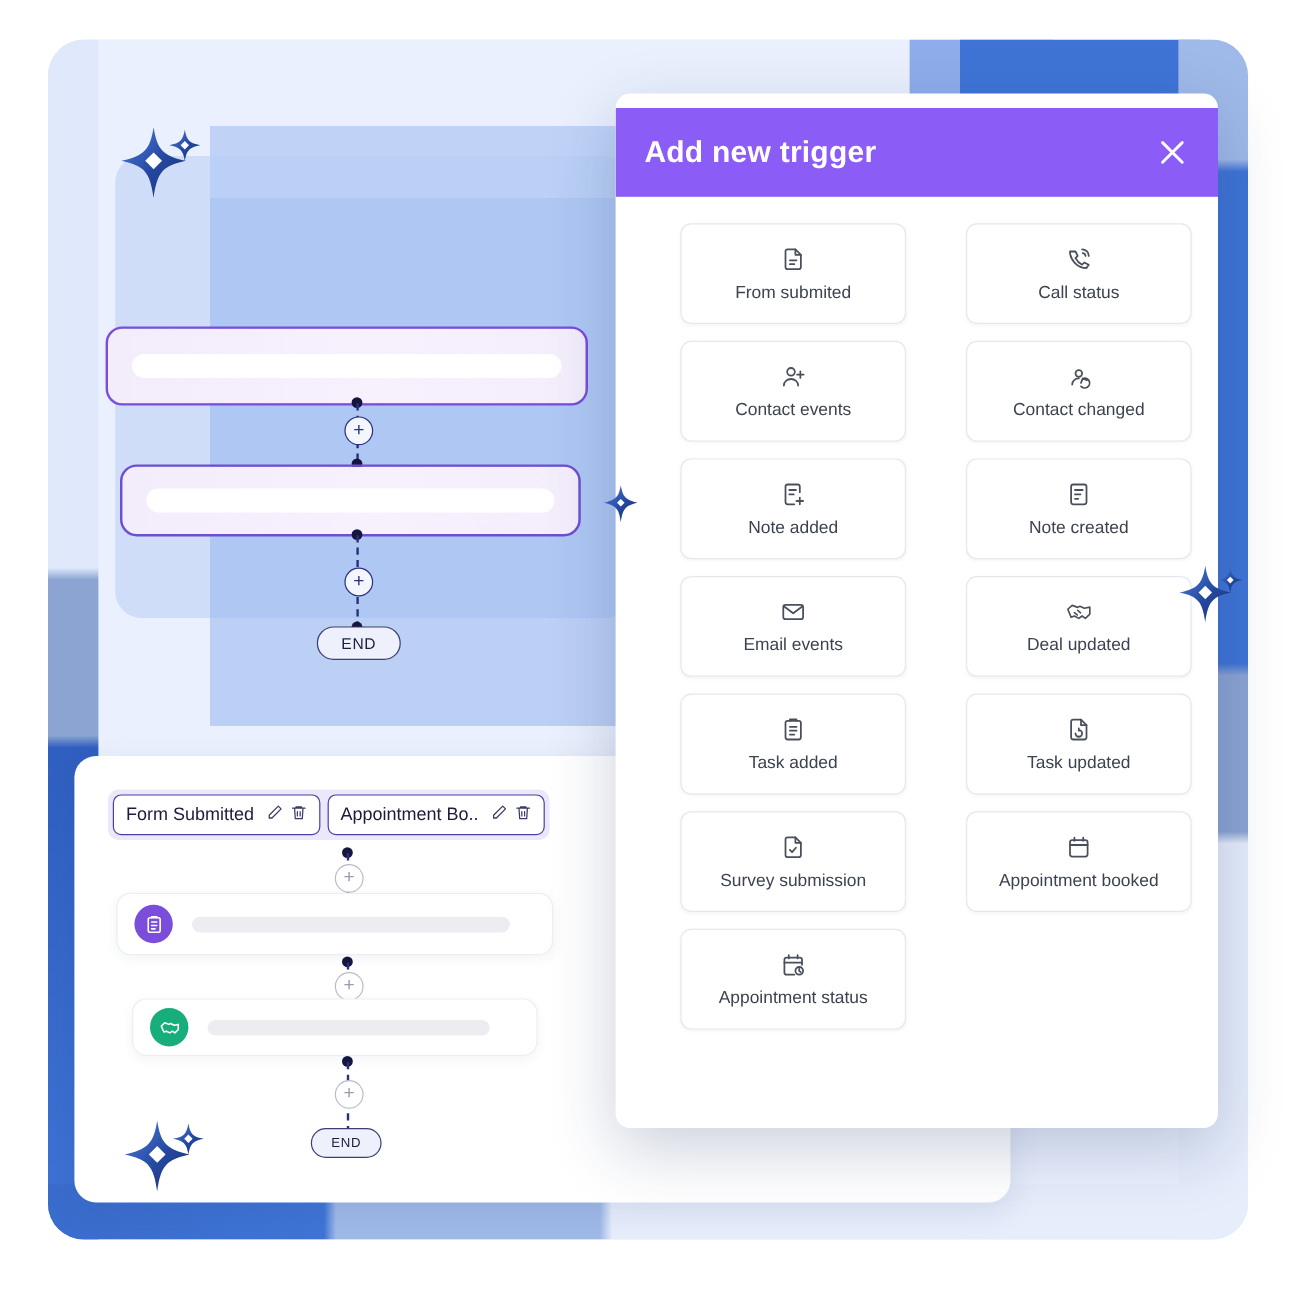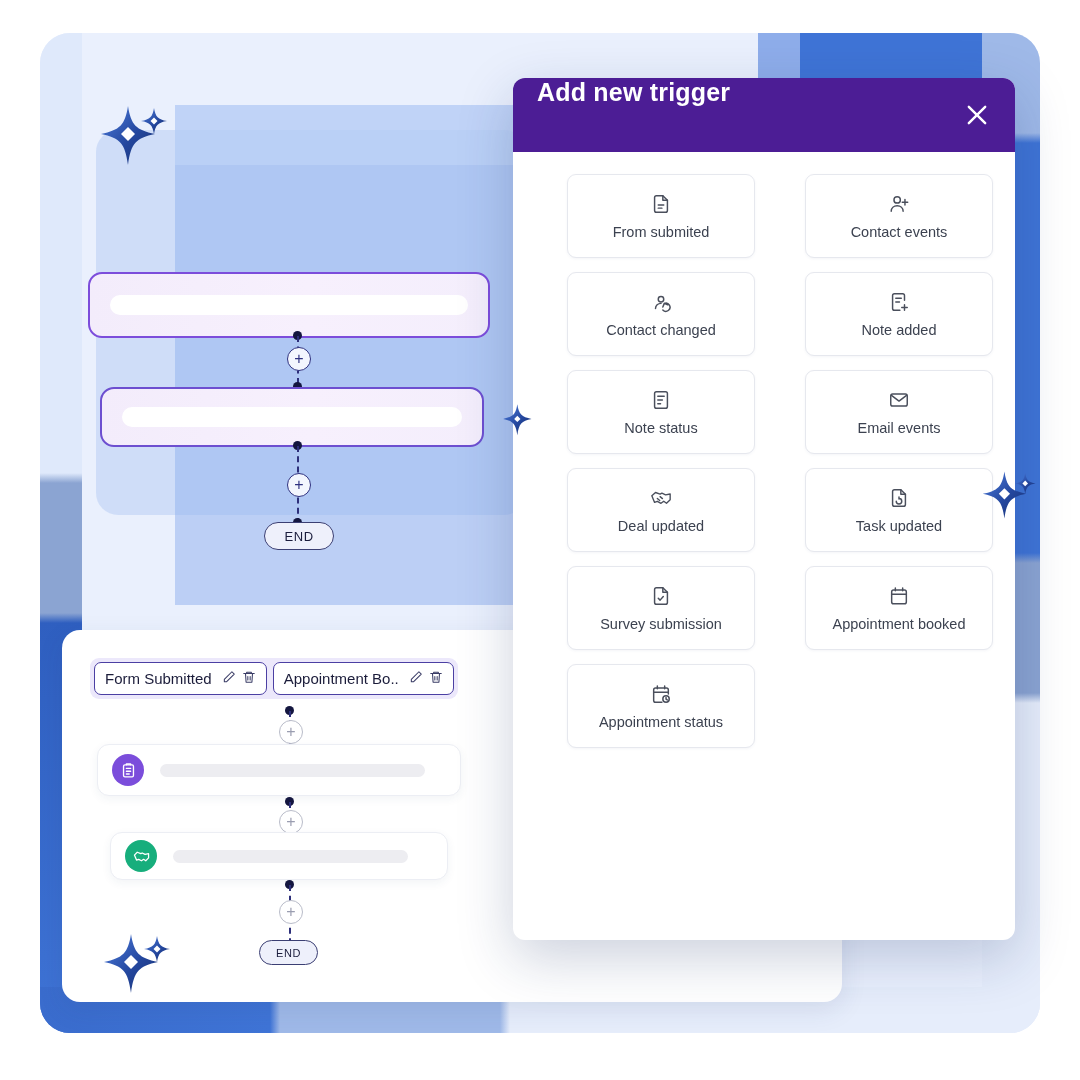--- a/index.html
+++ b/index.html
@@ -101,22 +101,22 @@
   }
   .step-bar{height:13px;border-radius:7px;background:#ededf1;margin-left:16px;}
 
   
   .modal{
     position:absolute;left:513px;top:78px;width:502px;height:862px;
     background:#fff;border-radius:12px;overflow:hidden;
     box-shadow:0 18px 55px rgba(25,45,100,.22);
   }
   .modal-header{
-    height:74px;background:#4c1d95;display:flex;
-    justify-content:space-between;padding:0 24px;
+    height:74px;background:#8b5cf6;display:flex;align-items:center;
+    justify-content:space-between;padding:0 24px;margin-top:12px;
   }
   .modal-title{color:#fff;font-size:25px;font-weight:bold;letter-spacing:.2px;}
   .modal-close{color:#fff;cursor:pointer;display:flex;align-items:center;}
   .modal-body{
     padding:22px 22px 24px 22px;display:grid;grid-template-columns:1fr 1fr;
     gap:14px 18px;
   }
   .tile{
     height:82px;border:1px solid #e6e8ee;border-radius:9px;background:#fff;
     display:flex;flex-direction:column;align-items:center;justify-content:center;gap:9px;
@@ -251,20 +251,29 @@
         <span class="tile-icon">
           <svg width="22" height="22" viewBox="0 0 24 24" fill="none" stroke="currentColor" stroke-width="1.6" stroke-linecap="round" stroke-linejoin="round">
               <path d="M14 3H7a2 2 0 0 0-2 2v14a2 2 0 0 0 2 2h10a2 2 0 0 0 2-2V8z"></path>
               <path d="M14 3v5h5M9 13h6M9 16.5h4"></path>
             </svg>
         </span>
         <span class="tile-label">From submited</span>
       </div>
 
 
+      <div class="tile">
+        <span class="tile-icon">
+          <svg width="22" height="22" viewBox="0 0 24 24" fill="none" stroke="currentColor" stroke-width="1.6" stroke-linecap="round" stroke-linejoin="round">
+              <path d="M4 5c0 8 7 15 15 15l2-3-4-2-2 2a14 14 0 0 1-6-6l2-2-2-4z"></path>
+              <path d="M15 3a6 6 0 0 1 6 6M15.5 6.5a2.8 2.8 0 0 1 2.6 2.6"></path>
+            </svg>
+        </span>
+        <span class="tile-label">Call status</span>
+      </div>
 
       <div class="tile">
         <span class="tile-icon">
           <svg width="22" height="22" viewBox="0 0 24 24" fill="none" stroke="currentColor" stroke-width="1.6" stroke-linecap="round" stroke-linejoin="round">
               <circle cx="10" cy="7.5" r="3.5"></circle>
               <path d="M3.5 20c0-3.6 2.9-6 6.5-6s6.5 2.4 6.5 6"></path>
               <path d="M18.5 7v6M15.5 10h6"></path>
             </svg>
         </span>
         <span class="tile-label">Contact events</span>
@@ -292,21 +301,21 @@
         <span class="tile-label">Note added</span>
       </div>
 
       <div class="tile">
         <span class="tile-icon">
           <svg width="22" height="22" viewBox="0 0 24 24" fill="none" stroke="currentColor" stroke-width="1.6" stroke-linecap="round" stroke-linejoin="round">
               <rect x="5" y="3" width="14" height="18" rx="2"></rect>
               <path d="M8.5 8h7M8.5 12h5M8.5 16h3"></path>
             </svg>
         </span>
-        <span class="tile-label">Note status</span>
+        <span class="tile-label">Note created</span>
       </div>
 
       <div class="tile">
         <span class="tile-icon">
           <svg width="22" height="22" viewBox="0 0 24 24" fill="none" stroke="currentColor" stroke-width="1.6" stroke-linecap="round" stroke-linejoin="round">
               <rect x="3" y="5.5" width="18" height="13" rx="2"></rect>
               <path d="M3.8 7l8.2 6.2L20.2 7"></path>
             </svg>
         </span>
         <span class="tile-label">Email events</span>
@@ -316,20 +325,30 @@
       <div class="tile">
         <span class="tile-icon">
           <svg width="22" height="22" viewBox="0 0 24 24" fill="none" stroke="currentColor" stroke-width="1.5" stroke-linecap="round" stroke-linejoin="round">
               <path d="M2 9.5l4-3.5 5 1.8 2-1 4 1.8 5-1v6.4l-4 3.8-3-2.2-3 2.2-4-2.2-3 1.2z"></path>
               <path d="M8 12.5l2.6 2.2M11 10.5l2.6 2.2"></path>
             </svg>
         </span>
         <span class="tile-label">Deal updated</span>
       </div>
 
+      <div class="tile">
+        <span class="tile-icon">
+          <svg width="22" height="22" viewBox="0 0 24 24" fill="none" stroke="currentColor" stroke-width="1.6" stroke-linecap="round" stroke-linejoin="round">
+              <rect x="5" y="4" width="14" height="17" rx="2"></rect>
+              <path d="M9 4V2.8h6V4"></path>
+              <path d="M9 9.5h6M9 13h6M9 16.5h4"></path>
+            </svg>
+        </span>
+        <span class="tile-label">Task added</span>
+      </div>
 
       <div class="tile">
         <span class="tile-icon">
           <svg width="22" height="22" viewBox="0 0 24 24" fill="none" stroke="currentColor" stroke-width="1.6" stroke-linecap="round" stroke-linejoin="round">
               <path d="M14 3H7a2 2 0 0 0-2 2v14a2 2 0 0 0 2 2h10a2 2 0 0 0 2-2V8z"></path>
               <path d="M14 3v5h5"></path>
               <path d="M9 15.5a3 3 0 1 0 3-3M12 11v2"></path>
             </svg>
         </span>
         <span class="tile-label">Task updated</span>

